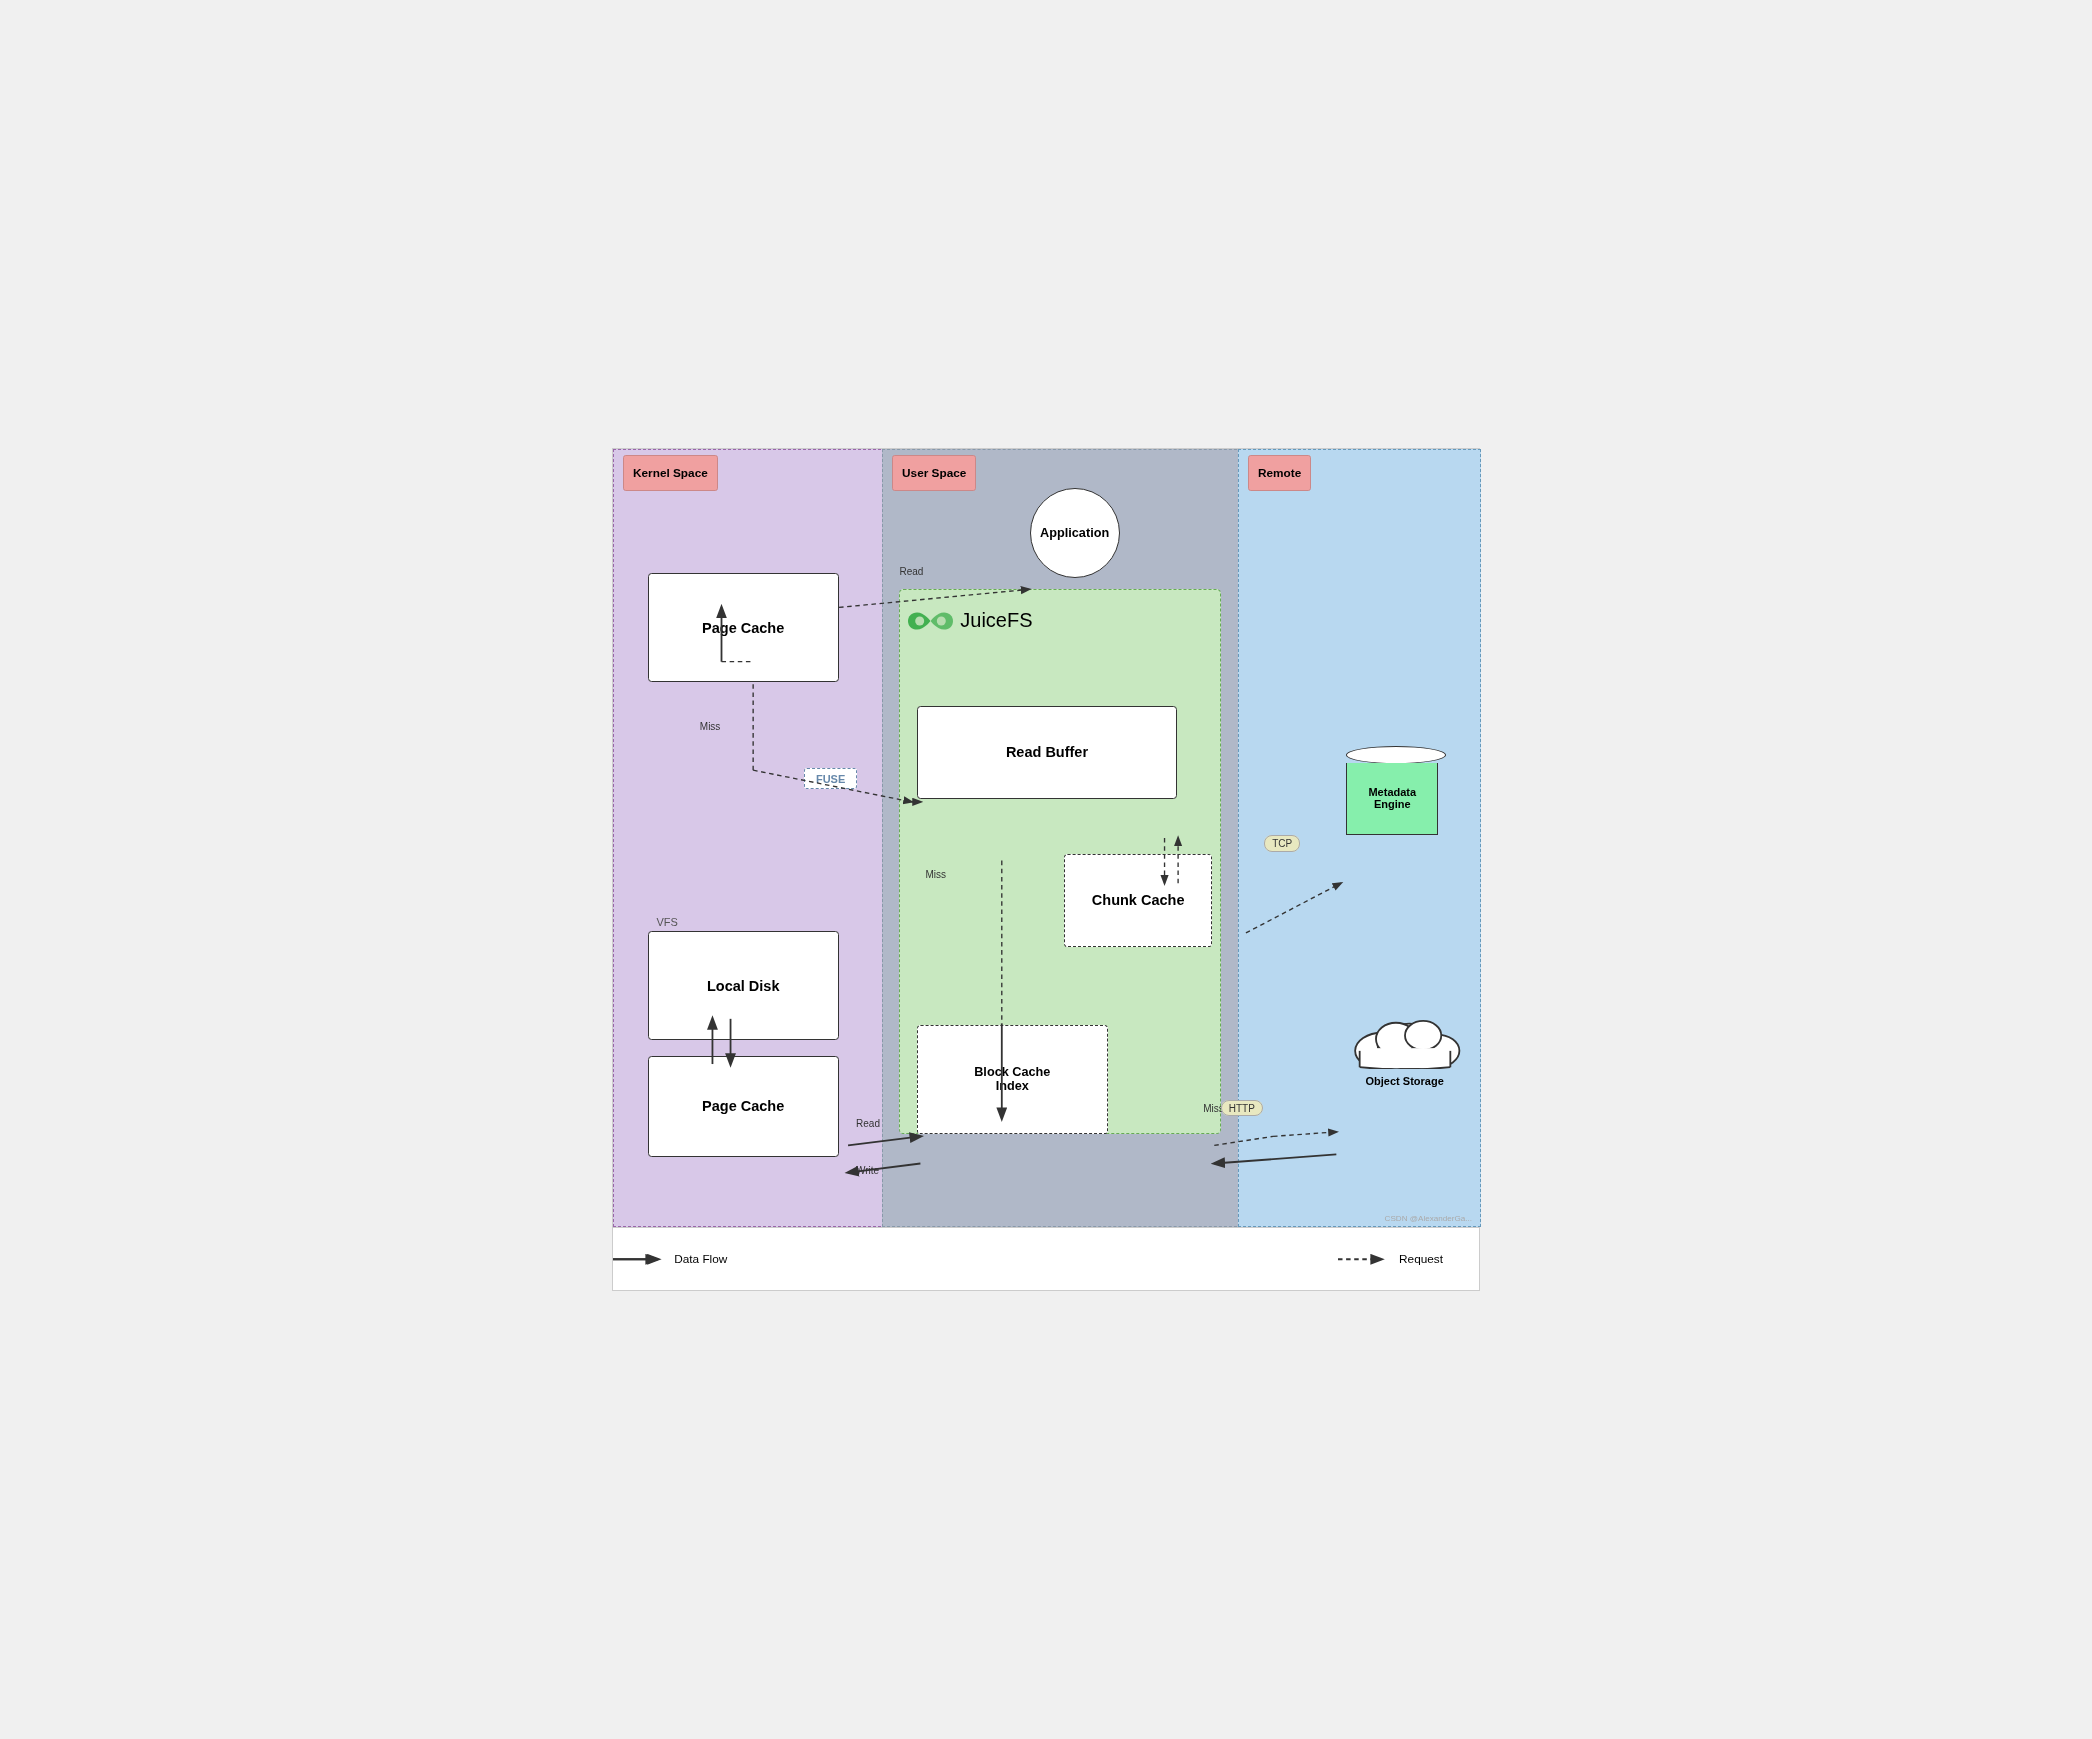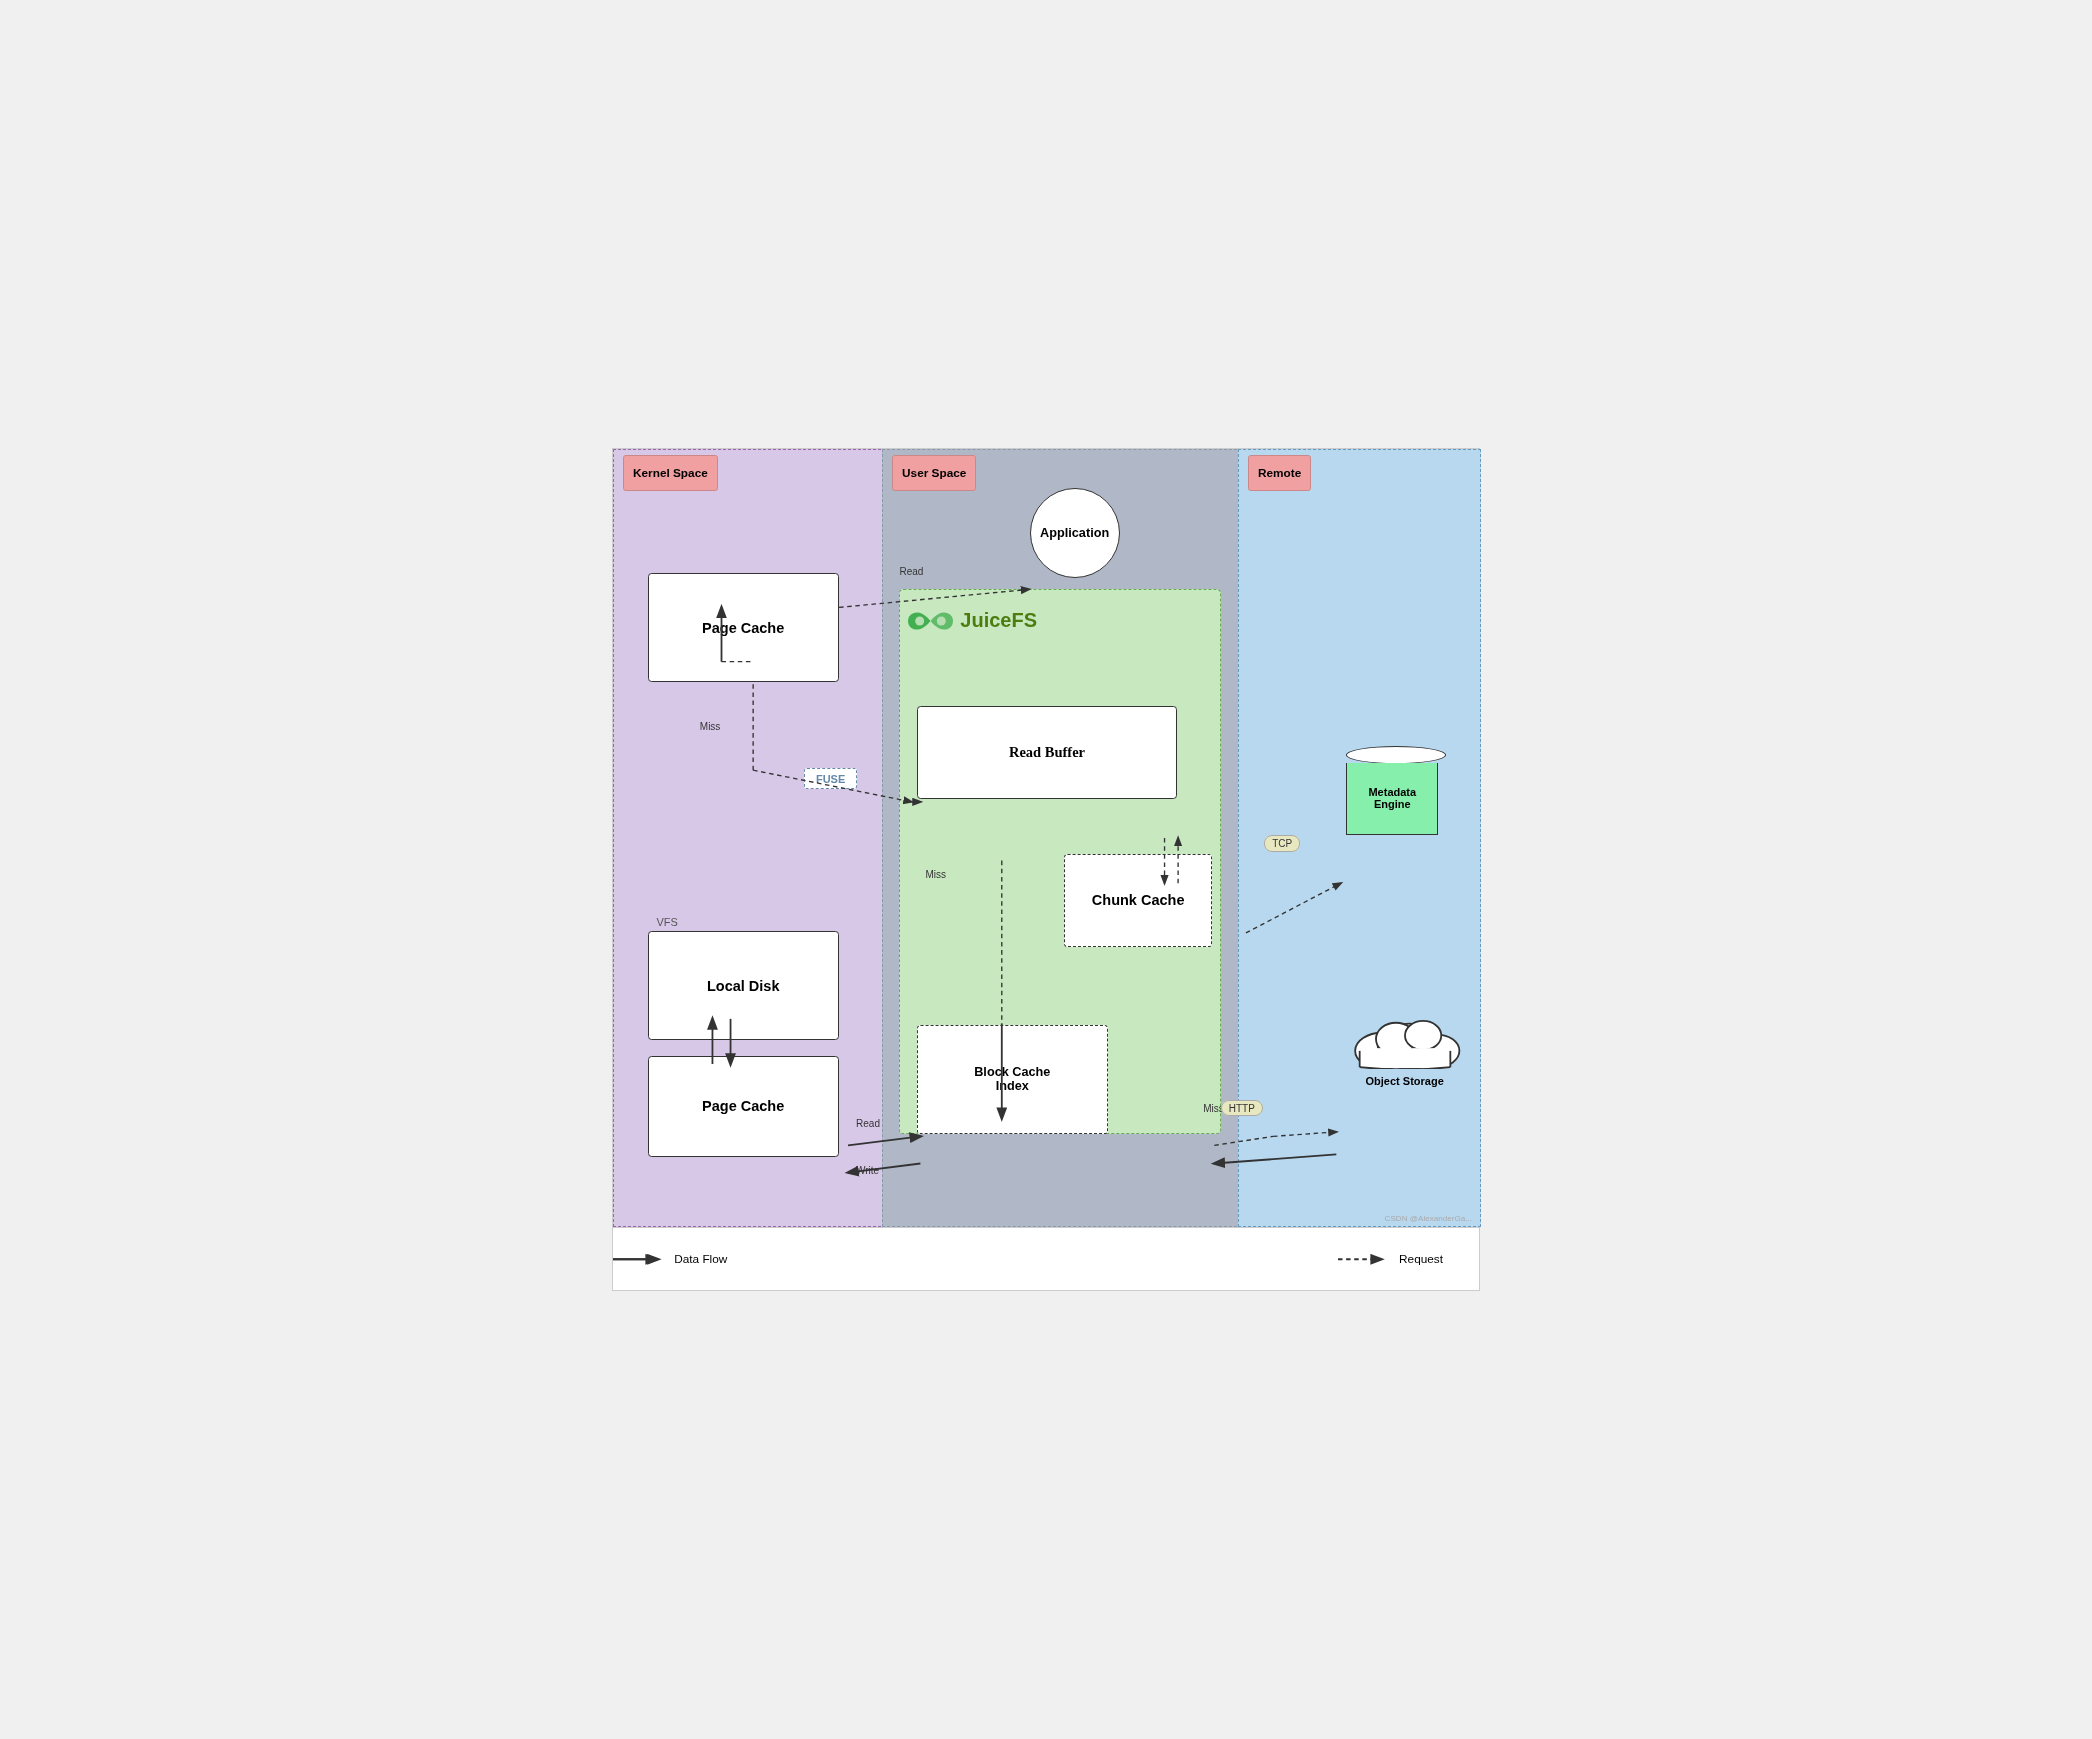--- a/index.html
+++ b/index.html
@@ -172,22 +172,22 @@
     .juicefs-logo {
       position: absolute;
       left: 34%;
       top: 20%;
       display: flex;
       align-items: center;
       gap: 7.2px;
     }
     .juicefs-logo-text {
       font-size: 20px;
-      font-weight: bold;
-      color: #4d7c0f;
+      font-weight: normal;
+      color: #000000;
     }
 
     
     .fuse-box {
       position: absolute;
       left: 22%;
       top: 41%;
       background: white;
       border: 1.8px dashed #6688aa;
       padding: 3.6px 11px;
@@ -280,21 +280,21 @@
     </div>
 
     <div class="box" style="left:4%; top:62%; width:22%; height:14%;">
       <span>Local Disk</span>
     </div>
 
     <div class="box" style="left:4%; top:78%; width:22%; height:13%;">
       <span>Page Cache</span>
     </div>
 
-    <div class="box" style="left:35%; top:33%; width:30%; height:12%;font-family:Liberation Serif, serif;">
+    <div class="box" style="left:35%; top:33%; width:30%; height:12%;">
       <span>Read Buffer</span>
     </div>
 
     <div class="box" style="left:52%; top:52%; width:17%; height:12%; border: 1.8px dashed #333;">
       <span>Chunk Cache</span>
     </div>
 
     <div class="box" style="left:35%; top:74%; width:22%; height:14%; border: 1.8px dashed #333;">
       <span style="white-space:pre-line; font-size:12.7px;">Block Cache
 Index</span>

